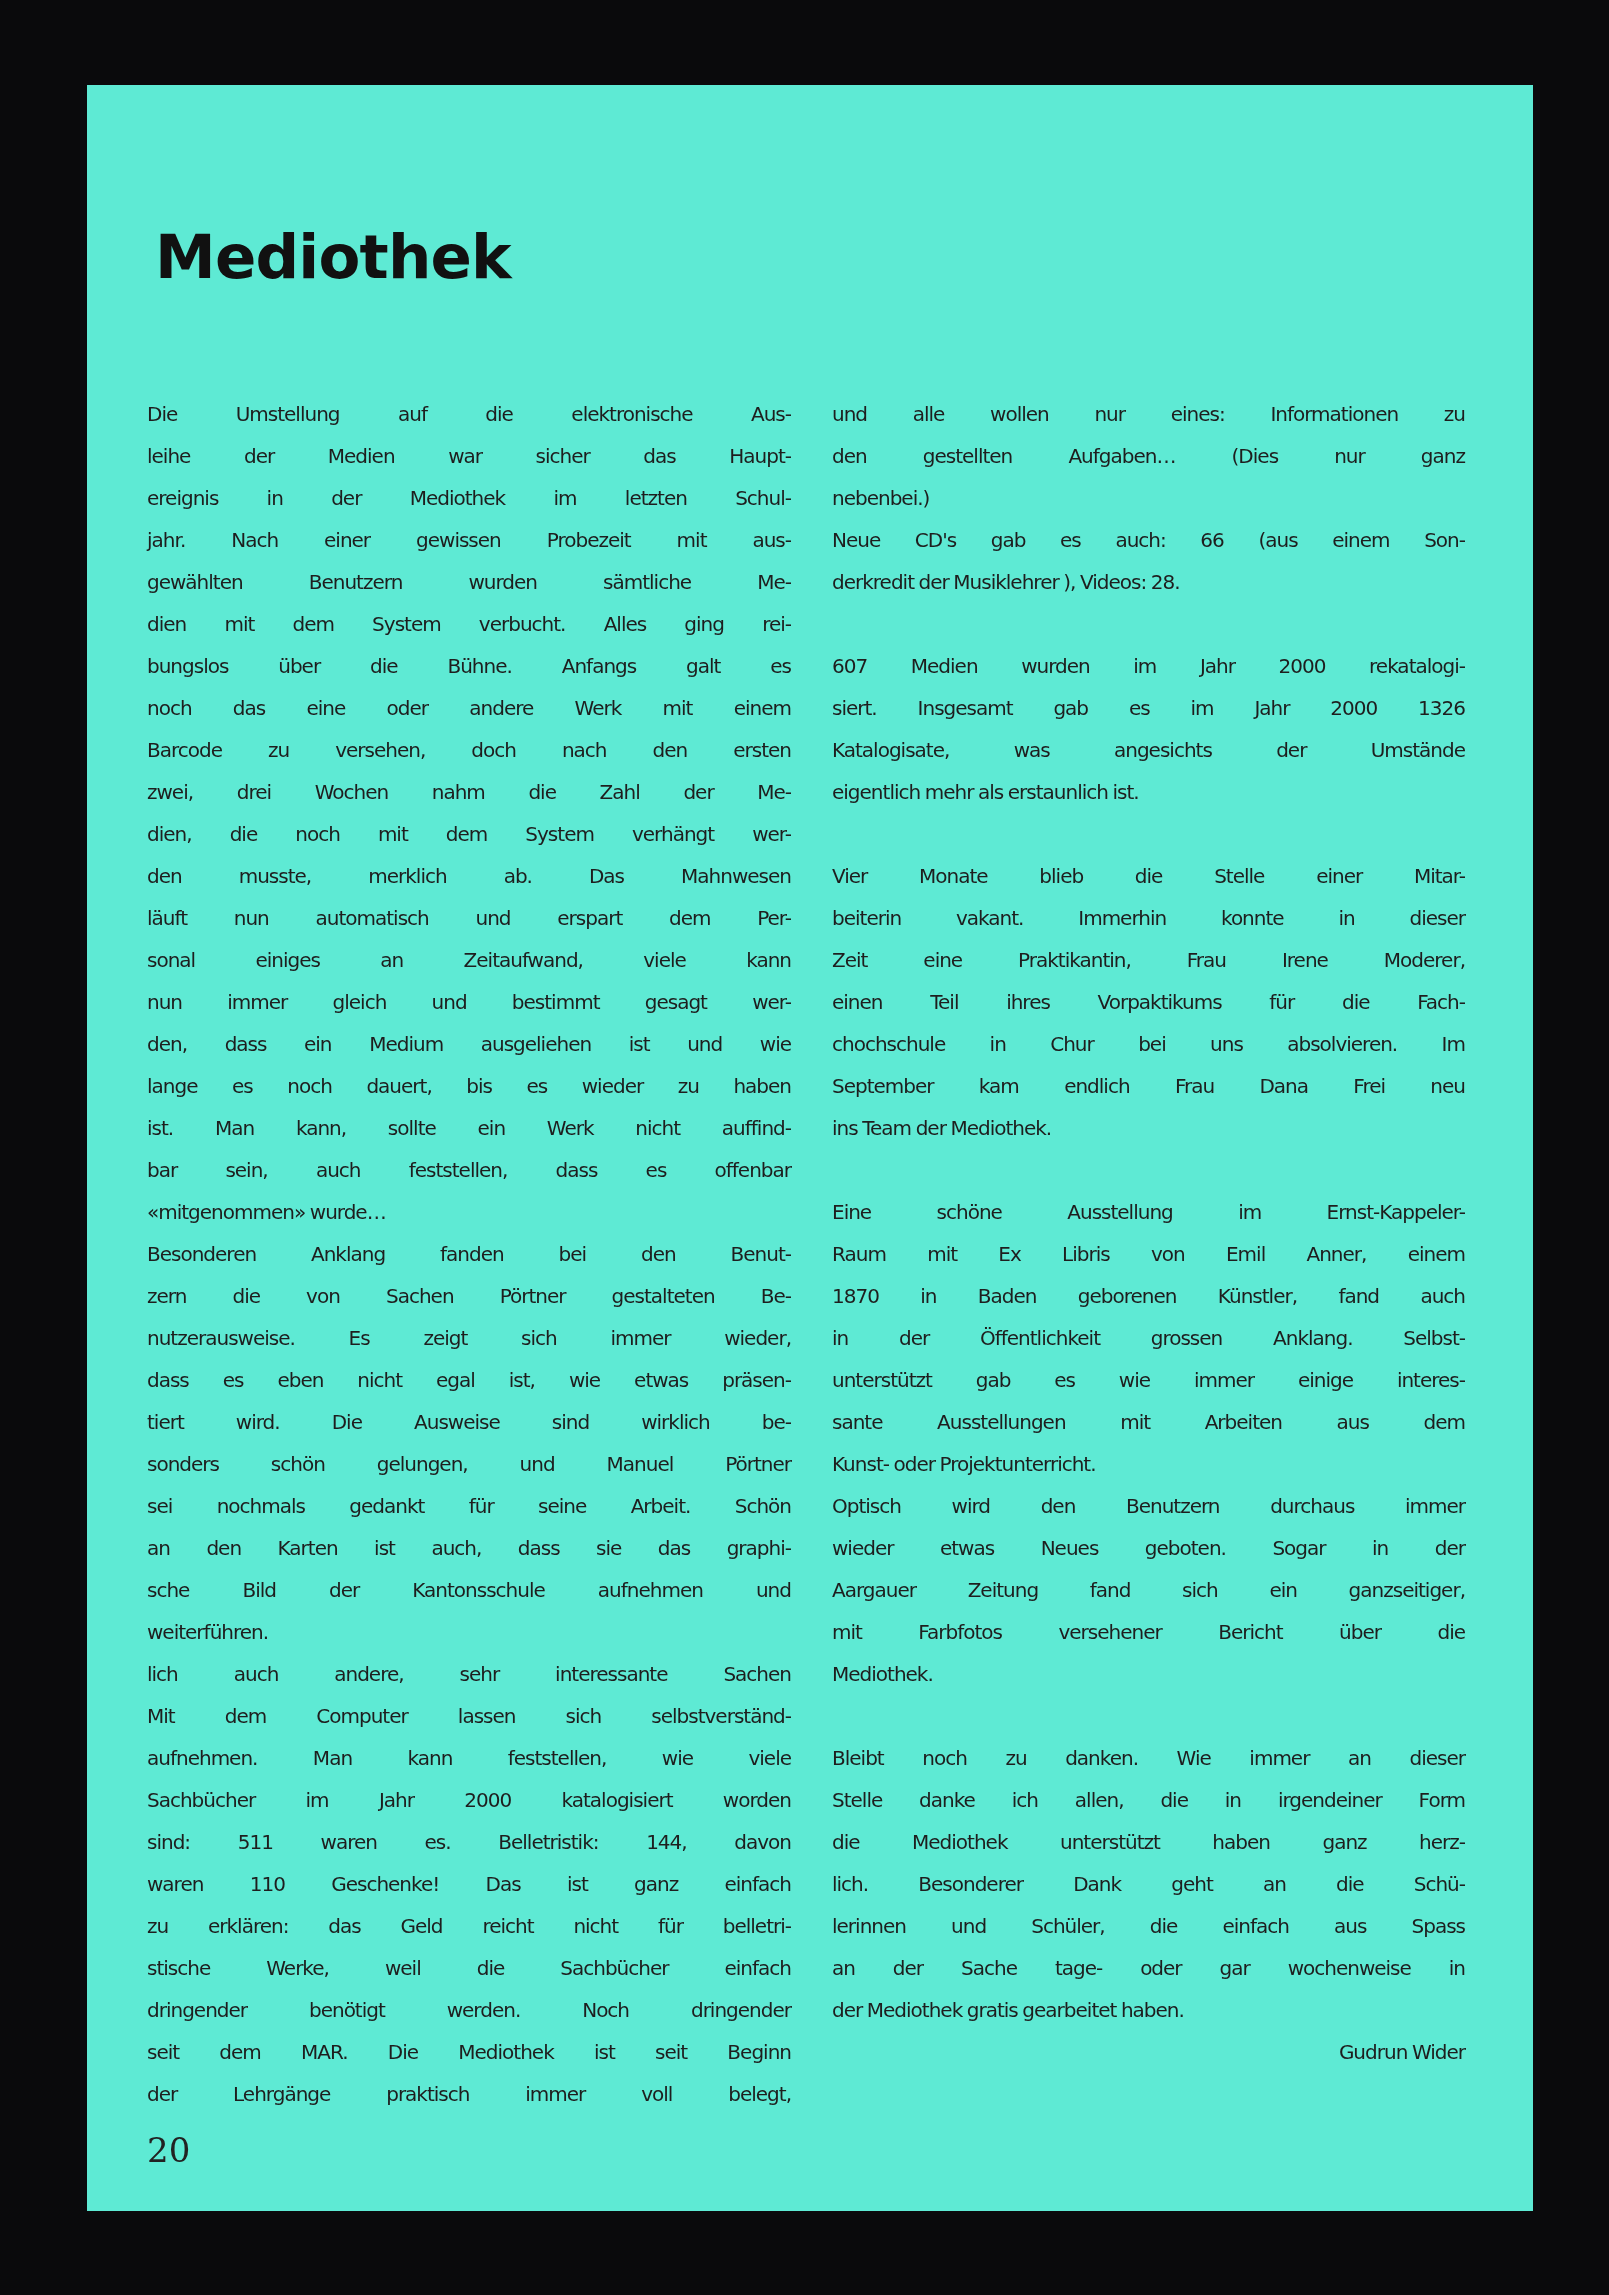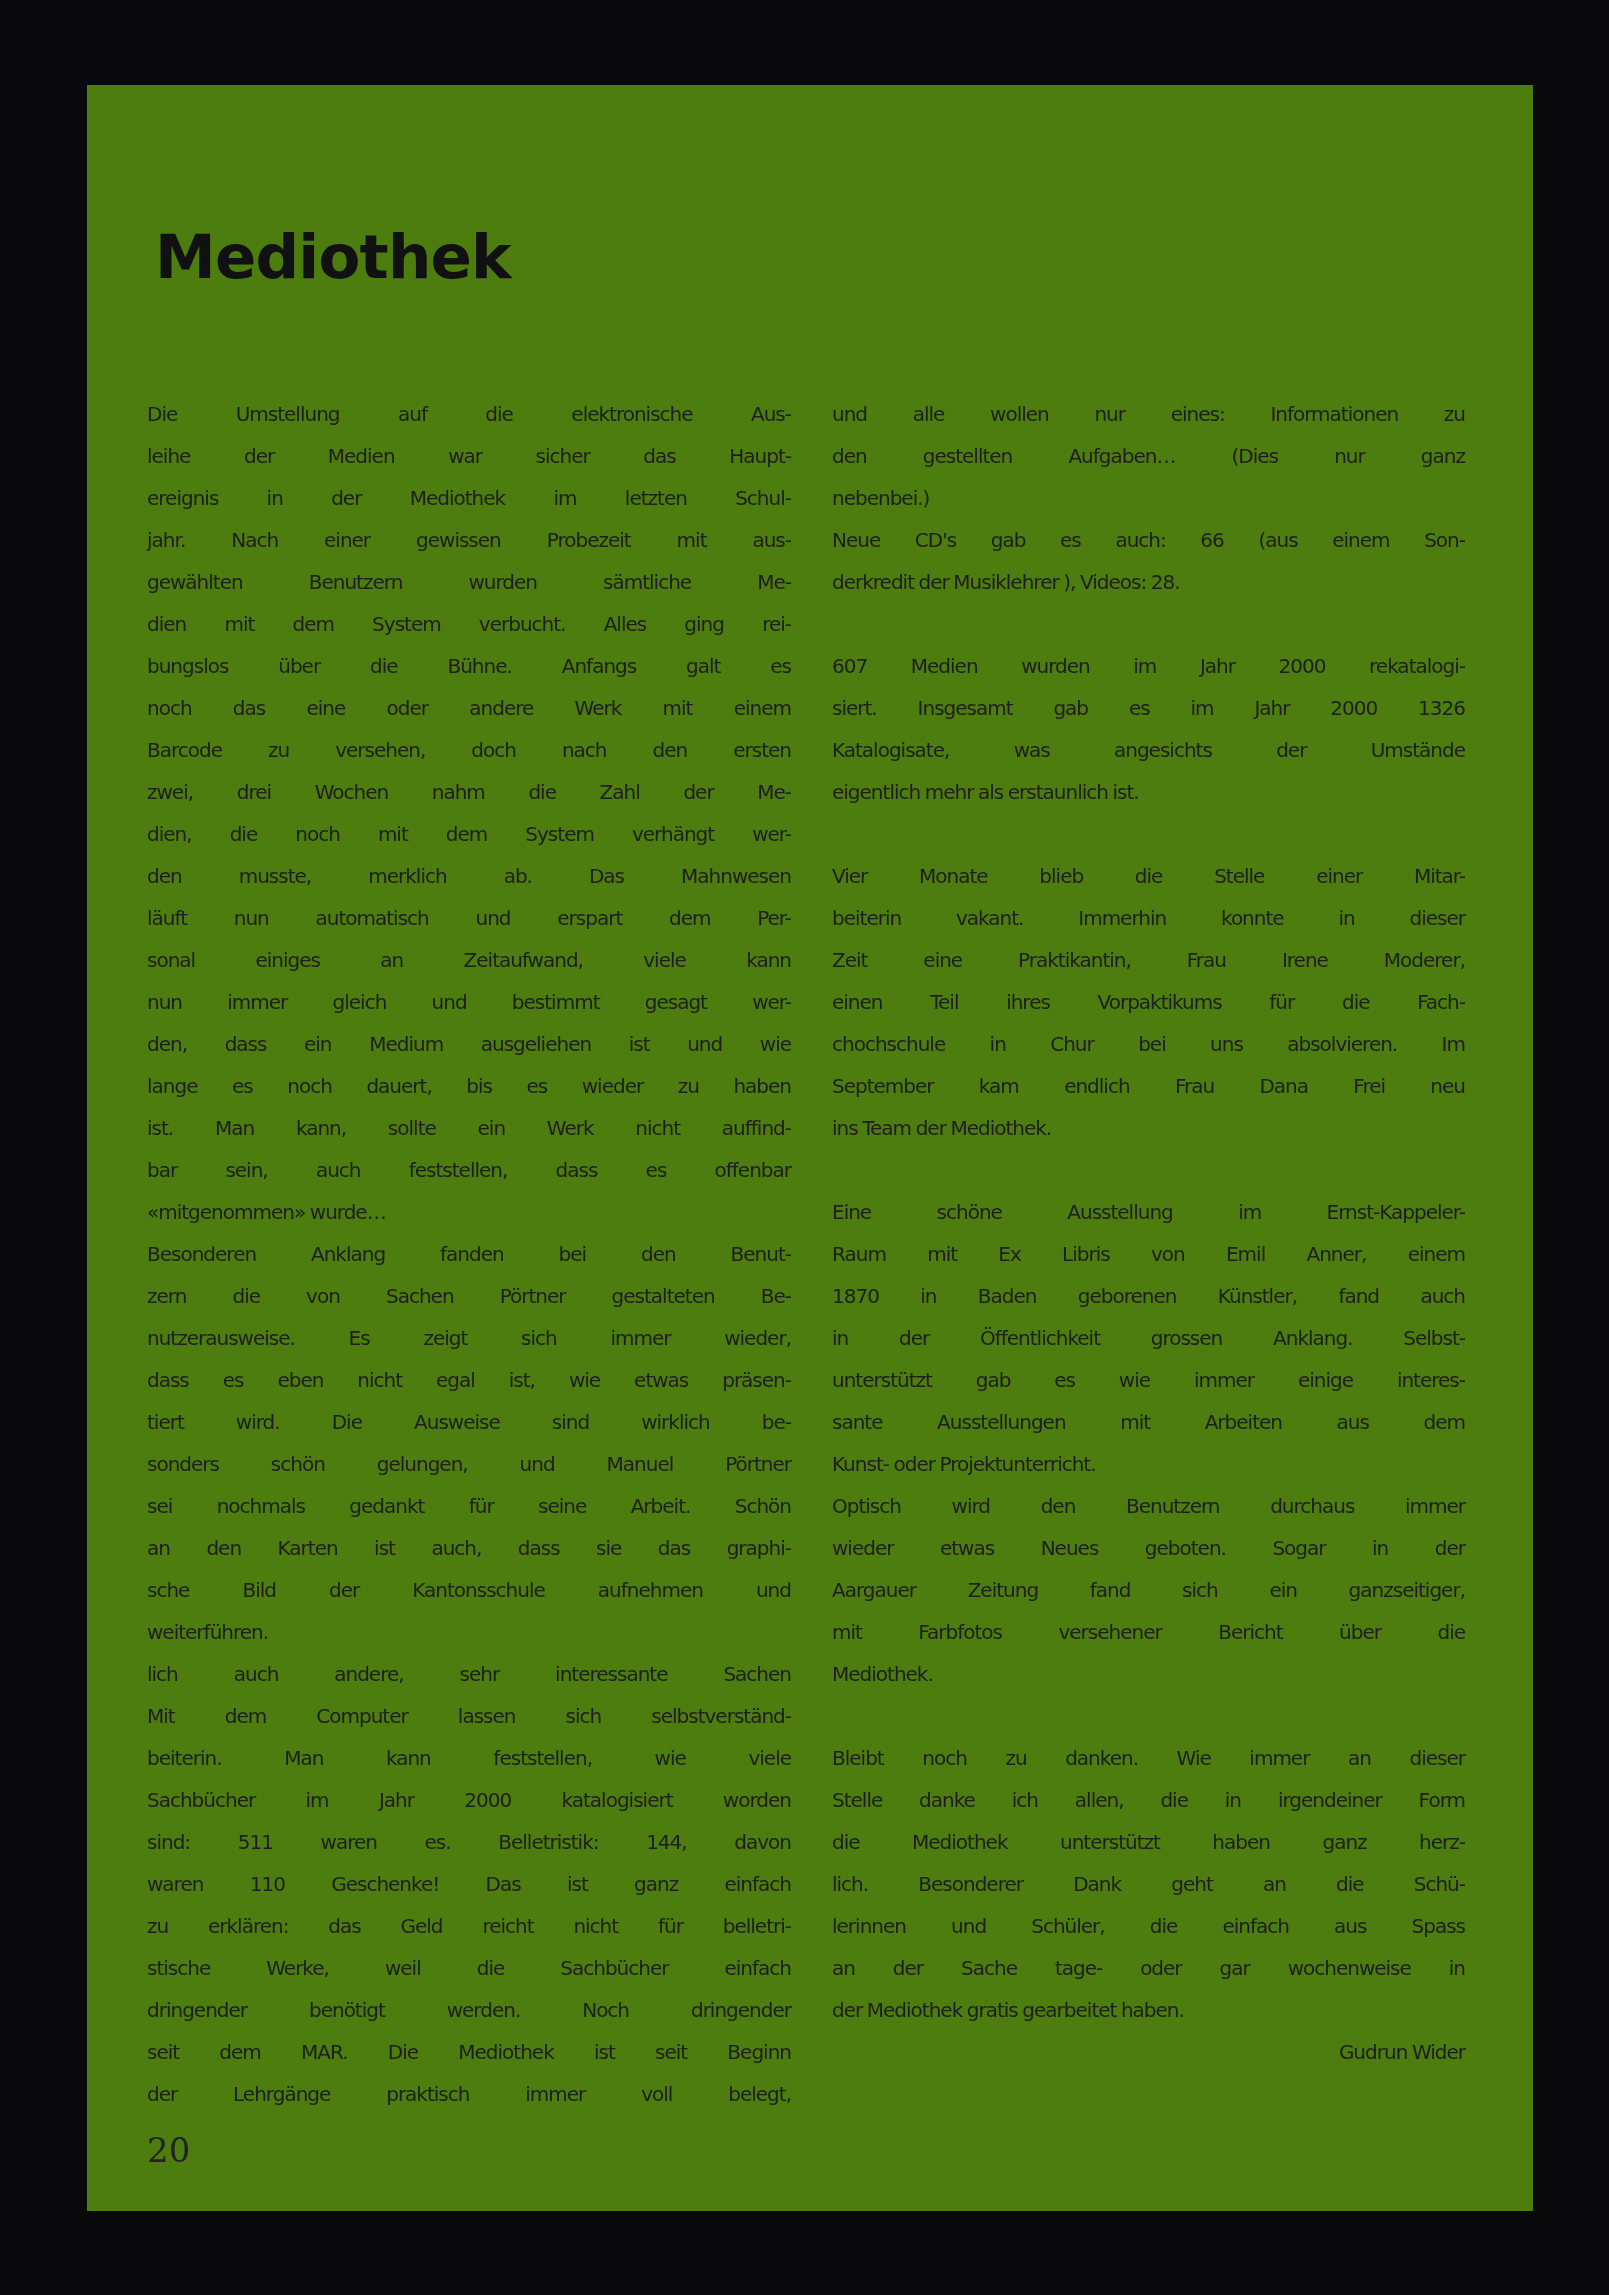--- a/index.html
+++ b/index.html
@@ -13,21 +13,21 @@
       position: relative;
       overflow: hidden;
       font-family: "DejaVu Sans", "Liberation Sans", sans-serif;
     }
     .page {
       position: absolute;
       left: 87px;
       top: 85px;
       width: 1446px;
       height: 2126px;
-      background: #4d7c0f;
+      background: #5eead4;
     }
     .title {
       position: absolute;
       left: 68px;
       top: 141px;
       margin: 0;
       font-family: "DejaVu Sans", sans-serif;
       font-weight: bold;
       font-size: 61px;
       letter-spacing: -0.8px;
@@ -106,21 +106,21 @@
       <div class="line">nutzerausweise. Es zeigt sich immer wieder,</div>
       <div class="line">dass es eben nicht egal ist, wie etwas präsen-</div>
       <div class="line">tiert wird. Die Ausweise sind wirklich be-</div>
       <div class="line">sonders schön gelungen, und Manuel Pörtner</div>
       <div class="line">sei nochmals gedankt für seine Arbeit. Schön</div>
       <div class="line">an den Karten ist auch, dass sie das graphi-</div>
       <div class="line">sche Bild der Kantonsschule aufnehmen und</div>
       <div class="line last">weiterführen.</div>
       <div class="line">lich auch andere, sehr interessante Sachen</div>
       <div class="line">Mit dem Computer lassen sich selbstverständ-</div>
-      <div class="line">beiterin. Man kann feststellen, wie viele</div>
+      <div class="line">aufnehmen. Man kann feststellen, wie viele</div>
       <div class="line">Sachbücher im Jahr 2000 katalogisiert worden</div>
       <div class="line">sind: 511 waren es. Belletristik: 144, davon</div>
       <div class="line">waren 110 Geschenke! Das ist ganz einfach</div>
       <div class="line">zu erklären: das Geld reicht nicht für  belletri-</div>
       <div class="line">stische Werke, weil die Sachbücher einfach</div>
       <div class="line">dringender benötigt werden. Noch dringender</div>
       <div class="line">seit dem MAR. Die Mediothek ist  seit Beginn</div>
       <div class="line">der Lehrgänge praktisch immer voll belegt,</div>
     </div>
 

